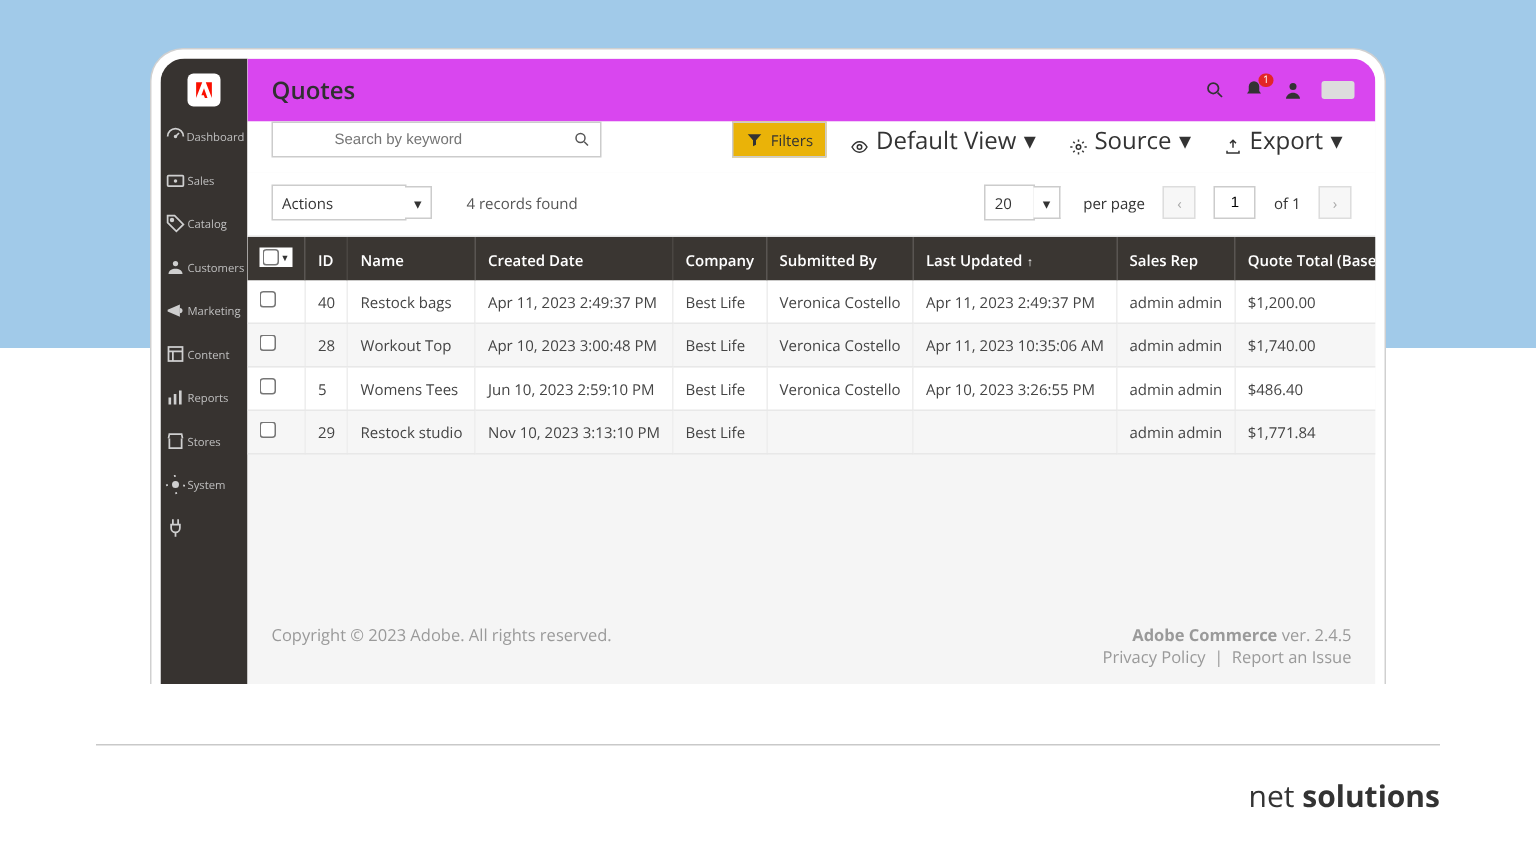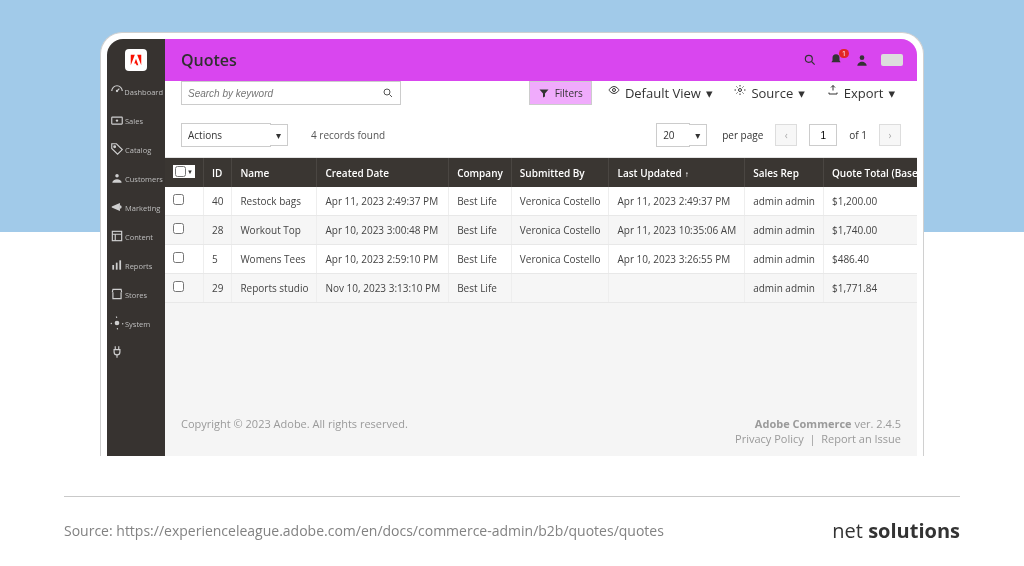--- a/index.html
+++ b/index.html
@@ -23,24 +23,24 @@
   
   .main { flex:1; background:#f5f5f5; position:relative; overflow:hidden; }
   .topbar { display:flex; align-items:center; background:#d946ef; padding:10px 14px 10px 16px; }
   .pagetitle { font-size:16px; font-weight:600; color:#303030; flex:1; }
   .topicons { display:flex; align-items:center; gap:12px; }
   .bell { position:relative; }
   .bell .badge { position:absolute; top:-4px; right:-6px; background:#e22626; color:#fff; font-size:7px; border-radius:7px; padding:1px 3px; line-height:1; }
   .userdrop { width:22px; height:12px; background:#ddd; border-radius:2px; }
   .controlsrow { background:#fff; padding:0 16px 10px; display:flex; align-items:center; gap:10px; }
   .search { border:1px solid #ccc; display:flex; align-items:center; width:220px; height:24px; padding:0 6px; }
-  .search input { border:none; outline:none; flex:1; font-size:10px; font-style:italic; color:#555; }
+  .search input { border:none; outline:none; flex:1; font-size:10px; color:#555;margin-left:35px; }
   .ctrlspacer { flex:1; }
-  .btn { border:1px solid #ccc; background:#f0abfc; height:24px; padding:0 8px; display:flex; align-items:center; gap:5px; font-size:10px; cursor:pointer; }
-  .linkbtn { display:flex; align-items:flex-start; gap:5px; font-size:13px; cursor:pointer; color:#333; padding:0 6px; }
+  .btn { border:1px solid #ccc; background:#eab308; height:24px; padding:0 8px; display:flex; align-items:center; gap:5px; font-size:10px; cursor:pointer; }
+  .linkbtn { display:flex; align-items:flex-end; gap:5px; font-size:16px; cursor:pointer; color:#333; padding:0 6px; }
   .actionsrow { background:#fff; padding:8px 16px 10px; display:flex; align-items:center; gap:12px; border-bottom:1px solid #e3e3e3; font-size:10px; }
   .select { border:1px solid #ccc; background:#fff; height:24px; display:flex; align-items:center; padding:0 6px; position:relative; cursor:pointer; }
   .select.wide{ width:90px; }
   .select .caret { position:absolute; right:-18px; top:0; bottom:0; width:18px; border:1px solid #ccc; border-left:none; display:flex; align-items:center; justify-content:center; background:#fff; }
   .selectwrap{ display:flex; }
   .recs { color:#555; margin-left:28px; }
   .pagerinput { border:1px solid #ccc; width:28px; height:22px; text-align:center; font-size:10px; }
   .navbtn { border:1px solid #ddd; width:22px; height:22px; display:flex; align-items:center; justify-content:center; color:#aaa; background:#f7f7f7; cursor:pointer;}
   
   table { border-collapse:collapse; width:calc(100% - 0px); margin:0; font-size:10px; }
@@ -300,31 +300,31 @@
                 <td>Best Life</td>
                 <td>Veronica Costello</td>
                 <td>Apr 11, 2023 10:35:06 AM</td>
                 <td>admin admin</td>
                 <td>$1,740.00</td>
               </tr>
               <tr>
                 <td><input type="checkbox" style=""></td>
                 <td>5</td>
                 <td>Womens Tees</td>
-                <td>Apr 10, 2023 2:59:10 PM</td>
+                <td>Jun 10, 2023 2:59:10 PM</td>
                 <td>Best Life</td>
                 <td>Veronica Costello</td>
                 <td>Apr 10, 2023 3:26:55 PM</td>
                 <td>admin admin</td>
                 <td>$486.40</td>
               </tr>
               <tr>
                 <td><input type="checkbox" style=""></td>
                 <td>29</td>
-                <td>Reports studio</td>
+                <td>Restock studio</td>
                 <td>Nov 10, 2023 3:13:10 PM</td>
                 <td>Best Life</td>
                 <td></td>
                 <td></td>
                 <td>admin admin</td>
                 <td>$1,771.84</td>
               </tr>
             </tbody>
         </table>
 
@@ -338,20 +338,17 @@
               <a>Report an Issue</a>
             </div>
           </div>
         </div>
 
       </div>
     </div>
   </div>
 
   <div class="caption">
-    <div class="src">
-      <span>Source: </span><span>https://experienceleague.adobe.com/en/docs/commerce-admin/b2b/quotes/quotes</span>
-    </div>
     <div class="brand">
       <span>net </span><b>solutions</b>
     </div>
   </div>
 </div>
 
 </body></html>

